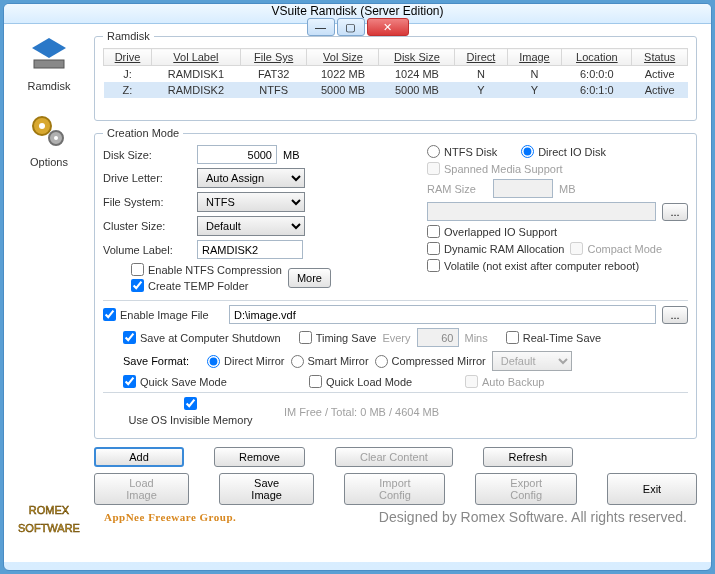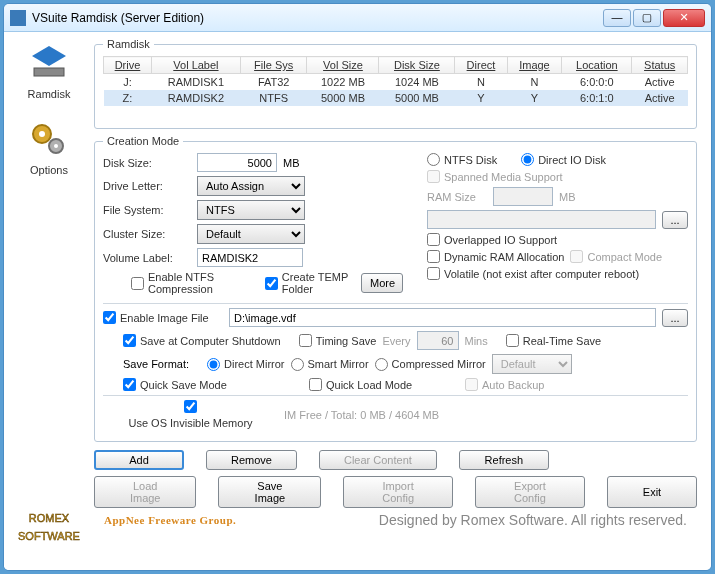--- a/index.html
+++ b/index.html
@@ -1,18 +1,18 @@
 <!DOCTYPE html>
 <html><head>
 <meta charset="utf-8">
 <style>
 * { box-sizing: border-box; margin: 0; padding: 0; font-family: "Segoe UI", Tahoma, sans-serif; font-size: 11px; }
 body { background: #5a9fd4; padding: 3px; width: 715px; height: 574px; overflow: hidden; }
 .win-border { border: 1px solid #4a8cc4; border-radius: 6px; overflow: hidden; background: linear-gradient(#e8f4ff, #d8edff); height: 100%; }
-.titlebar { height: 28px; background: linear-gradient(#f0f8ff, #d8edff); display: flex; align-items: center; padding: 0 6px; border-bottom: 1px solid #a0c8ea; }
+.titlebar { height: 20px; background: linear-gradient(#f0f8ff, #d8edff); display: flex; align-items: center; padding: 0 6px; border-bottom: 1px solid #a0c8ea; flex-direction: column; }
 .titlebar .icon { width: 16px; height: 16px; margin-right: 6px; background: #3a7ab8; display: inline-block; }
 .titlebar .title { flex: 1; color: #000; font-size: 12px; }
 .titlebar .winbtns { display: flex; gap: 2px; }
 .titlebar .winbtn { width: 28px; height: 18px; border: 1px solid #7fa8d0; border-radius: 3px; display: flex; align-items: center; justify-content: center; background: linear-gradient(#e8f4ff,#c8e0f8); font-size: 11px; line-height: 1; }
 .titlebar .winbtn.close { background: linear-gradient(#f08080,#d83838); color: #fff; border-color: #c03030; width: 42px; }
 .content { display: flex; height: calc(100% - 28px); background: #fff; }
 .sidebar { width: 90px; background: #fff; padding-top: 10px; display: flex; flex-direction: column; align-items: center; gap: 18px; }
 .side-item { display: flex; flex-direction: column; align-items: center; gap: 4px; cursor: pointer; }
 .side-item .sicon { width: 42px; height: 42px; }
 .ramdisk-icon svg, .options-icon svg { width: 100%; height: 100%; }
@@ -31,21 +31,21 @@
 input[type=text].ro { background: #f0f0f0; color: #888; }
 select { border: 1px solid #808890; background: linear-gradient(#f8f8f8,#e0e0e0); padding: 1px 4px; height: 20px; width: 108px; }
 .radio, .check { display: inline-flex; align-items: center; gap: 4px; color: #333; }
 .radio input, .check input { margin: 0; }
 .disabled { color: #a0a0a0; }
 .btn { border: 1px solid #808890; background: linear-gradient(#fefefe,#e2e2e2); border-radius: 3px; padding: 3px 24px; min-width: 90px; text-align: center; cursor: pointer; }
 .btn.small { min-width: 42px; padding: 3px 8px; }
 .btn.tiny { min-width: 26px; padding: 2px 4px; }
 .btn.primary { border: 2px solid #3a8ad8; padding: 2px 10px; }
 .btn:disabled, .btn.disabled-btn { color: #a0a0a0; }
-.button-row { display: flex; gap: 22px; margin-top: 2px; }
+.button-row { display: flex; gap: 30px; margin-top: 2px; }
 .footer { display: flex; align-items: center; padding: 4px 10px 0; justify-content: space-between; }
 .appnee { color: #d88820; font-family: "Comic Sans MS", cursive; font-size: 11px; font-weight: bold; letter-spacing: 0.5px; }
 .footer-right { color: #888; font-size: 14px; }
 .romex-logo { width: 70px; height: 50px; margin-top: auto; margin-bottom: 20px; }
 hr.sep { border: none; border-top: 1px solid #d0d8e0; margin: 4px 0; }
 </style>
 </head>
 <body>
 
 <div class="win-border">
@@ -153,21 +153,21 @@
             </div>
             <div class="row">
               <span class="label">Cluster Size:</span>
               <select><option>Default</option></select>
             </div>
             <div class="row">
               <span class="label">Volume Label:</span>
               <input type="text" style="width: 106px;" value="RAMDISK2">
             </div>
             <div class="row" style="margin-left:28px;">
-              <div style="display:flex; flex-direction:row; gap:18px;">
+              <div style="display:flex; flex-direction:column; gap:3px;">
                 <label class="check">
                     <input type="checkbox" style="">
                     <span>Enable NTFS Compression</span>
                   </label>
                 <label class="check">
                     <input type="checkbox" checked="" style="">
                     <span>Create TEMP Folder</span>
                   </label>
               </div>
               <button class="btn small">More</button>

